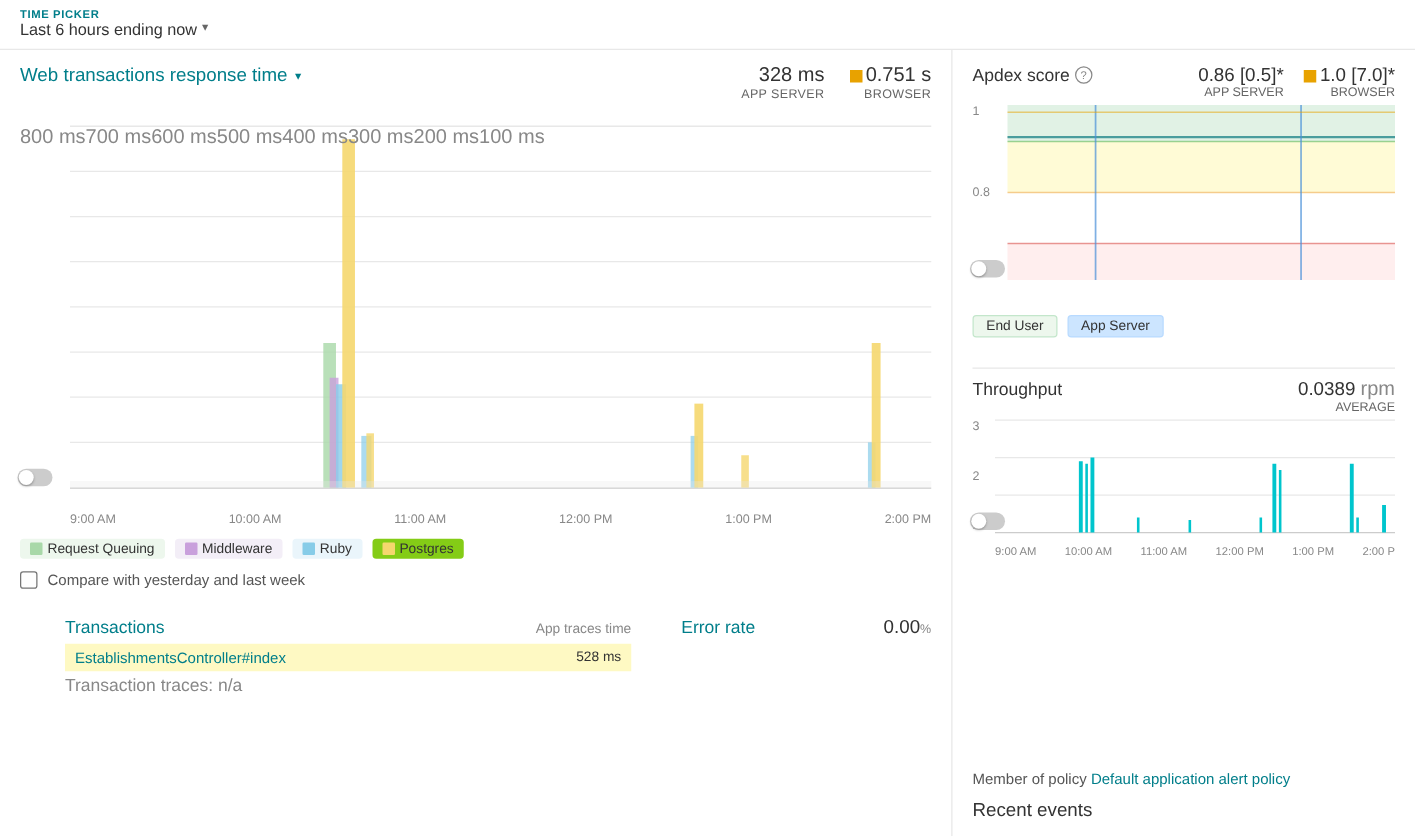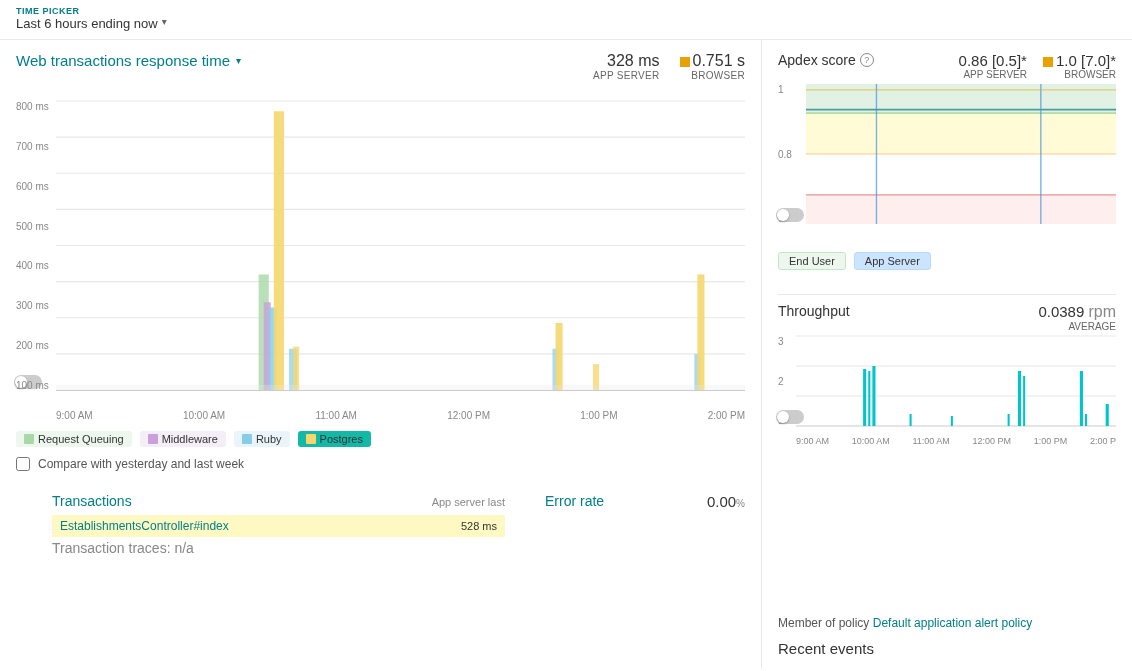--- a/index.html
+++ b/index.html
@@ -78,23 +78,23 @@
       position: relative;
       height: 320px;
       margin-bottom: 4px;
     }
     .y-axis-labels {
       position: absolute;
       left: 0;
       top: 0;
       bottom: 30px;
       display: flex;
-      flex-direction: column;
-      justify-content: space-between;
-      font-size: 10px;
+      flex-direction: row;
+      justify-content: space-between;
+      font-size: 16px;
       color: #888;
       z-index: 2;
     }
     .chart-canvas {
       position: absolute;
       left: 40px;
       right: 0;
       top: 0;
       bottom: 30px;
       border-bottom: 1px solid #ccc;
@@ -434,37 +434,37 @@
         <span>Request Queuing</span>
       </div>
       <div class="legend-item" style="background:#f3eef7;">
         <div class="legend-dot" style="background:#c9a0dc;"></div>
         <span>Middleware</span>
       </div>
       <div class="legend-item" style="background:#eaf5fb;">
         <div class="legend-dot" style="background:#87cce8;"></div>
         <span>Ruby</span>
       </div>
-      <div class="legend-item" style="background:#14b8a6;">
+      <div class="legend-item" style="background:#84cc16;">
         <div class="legend-dot" style="background:#f5d76e;"></div>
         <span>Postgres</span>
       </div>
     </div>
 
     <div class="compare-row">
       <input type="checkbox" style="">
       <span>Compare with yesterday and last week</span>
     </div>
 
     <div style="display:flex; gap:40px; margin-top:4px;margin-left:36px;">
 
       <div class="transactions-section" style="flex:1;">
         <div class="transactions-header">
           <span class="transactions-title">Transactions</span>
-          <span class="transactions-subtitle">App server last</span>
+          <span class="transactions-subtitle">App traces time</span>
         </div>
         <div class="transaction-row">
           <span>EstablishmentsController#index</span>
           <span class="transaction-time">528 ms</span>
         </div>
         <div class="transaction-traces">
           <span>Transaction traces:</span>
           <span>n/a</span>
         </div>
       </div>

